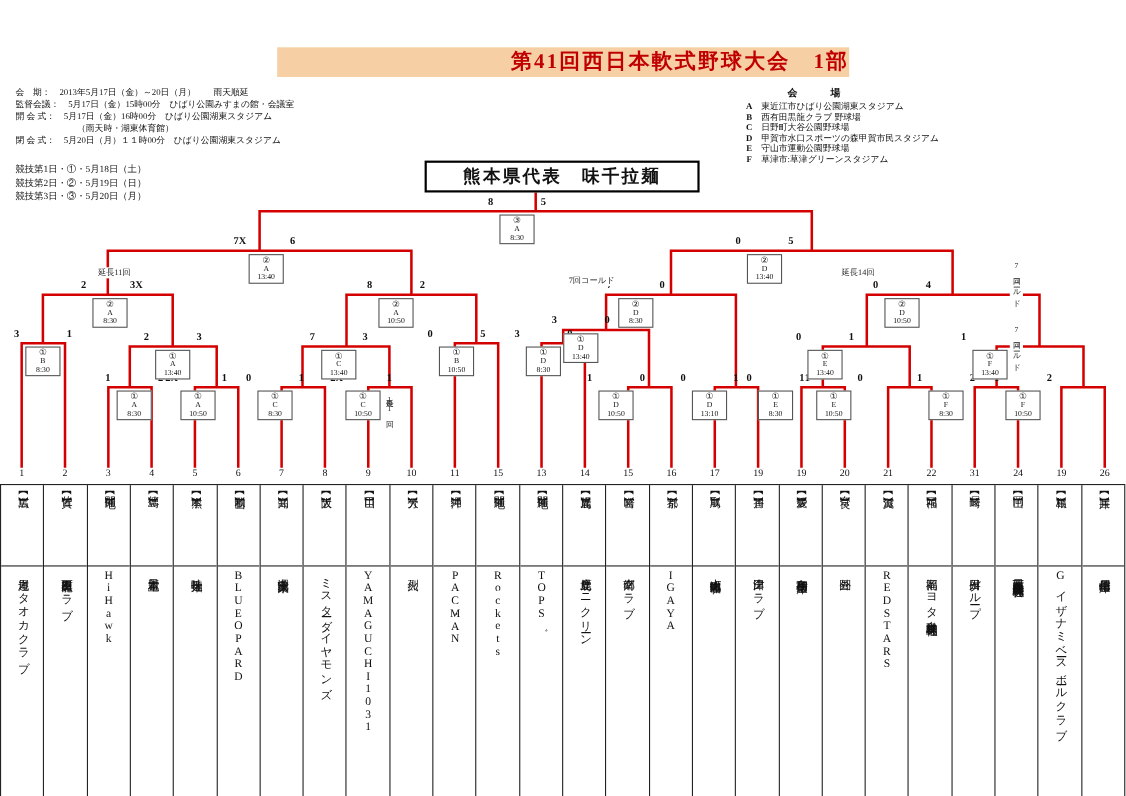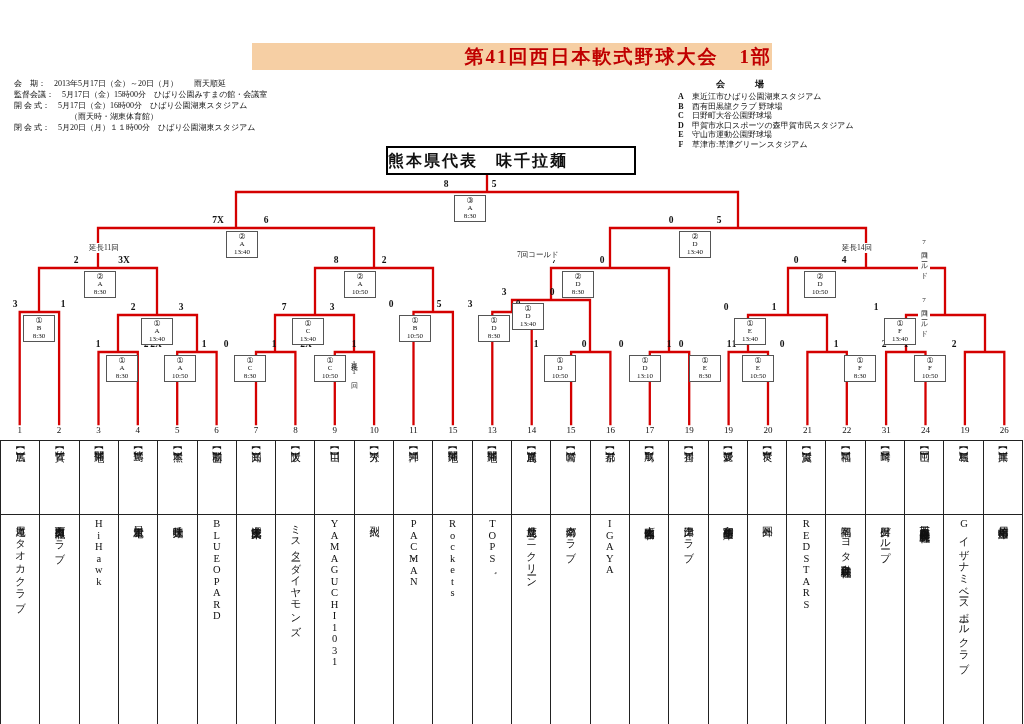--- a/index.html
+++ b/index.html
@@ -8,21 +8,21 @@
   .title{position:absolute;top:43px;left:50%;transform:translateX(-50%);width:520px;height:27px;
          line-height:27px;text-align:right;font-size:19px;font-weight:bold;letter-spacing:2px;
          background:#f6cfa4;color:#c00000;}
   .infoblock{position:absolute;left:14px;top:78px;font-size:8px;line-height:11px;white-space:pre;}
   .sched{position:absolute;left:14px;top:147px;font-size:8.5px;line-height:12.5px;}
   .venues{position:absolute;left:670px;top:78px;font-size:8px;}
   .vhead{font-weight:bold;font-size:9px;letter-spacing:4px;margin:0 0 1px 46px;}
   .vrow{display:flex;line-height:9.5px;}
   .vcode{width:22px;font-weight:bold;text-align:center;}
   .champ{position:absolute;left:386px;top:146px;width:246px;height:25px;border:2px solid #000;
-         background:#fff;text-align:left;line-height:25px;font-size:16px;font-weight:bold;letter-spacing:2px;z-index:5;}
+         background:#fff;text-align:center;line-height:25px;font-size:16px;font-weight:bold;letter-spacing:2px;z-index:5;}
   svg.lines{position:absolute;left:0;top:0;z-index:1;}
   .gbox{position:absolute;width:30px;transform:translateX(-50%);background:#fff;border:1px solid #555;
         text-align:center;font-size:7px;line-height:7.5px;padding:1px 0;z-index:3;}
   .gday{font-size:8px;line-height:8px;}
   .score{position:absolute;transform:translateX(-50%);font-size:9.5px;font-weight:bold;z-index:2;}
   .ann{position:absolute;font-size:7.5px;color:#222;background:#fff;z-index:4;padding:0 1px;}
   .ann.vert{writing-mode:vertical-rl;text-orientation:upright;font-size:7px;letter-spacing:1px;}
   .numrow{position:absolute;left:0;top:425px;width:1024px;display:grid;grid-template-columns:repeat(26,1fr);
           font-size:9px;text-align:center;z-index:4;}
   .teamgrid{position:absolute;left:0;top:440px;width:1023px;height:284px;display:grid;
@@ -36,20 +36,25 @@
 </style>
 </head>
 <body>
 
 <div class="page">
 
   <div class="title">第41回西日本軟式野球大会　1部</div>
 
   <div class="infoblock"><div>会　期：　2013年5月17日（金）～20日（月）　　雨天順延</div><div>監督会議：　5月17日（金）15時00分　ひばり公園みすまの館・会議室</div><div>開 会 式：　5月17日（金）16時00分　ひばり公園湖東スタジアム</div><div>　　　　　　　（雨天時・湖東体育館）</div><div>閉 会 式：　5月20日（月）１１時00分　ひばり公園湖東スタジアム</div></div>
 
+  <div class="sched">
+      <div>競技第1日・①・5月18日（土）</div>
+      <div>競技第2日・②・5月19日（日）</div>
+      <div>競技第3日・③・5月20日（月）</div>
+    </div>
 
   <div class="venues">
     <div class="vhead">会　　場</div>
     <div>
         <div class="vrow">
           <span class="vcode">A</span>
           <span class="vname">東近江市ひばり公園湖東スタジアム</span>
         </div>
         <div class="vrow">
           <span class="vcode">B</span>
@@ -267,21 +272,21 @@
       <div class="gbox" style="left: 470px; top: 195px;">
         <div class="gday">③</div>
         <div class="gline">A</div>
         <div class="gline">8:30</div>
       </div>
       <span class="score" style="left: 446px; top: 179px;">8</span>
       <span class="score" style="left: 494px; top: 179px;">5</span>
       <span class="ann" style="left: 88px; top: 243px;">延長11回</span>
       <span class="ann vert" style="left: 348px; top: 357px;">延長11回</span>
       <span class="ann" style="left: 516px; top: 250px;">7回コールド</span>
-      <span class="ann" style="left: 841px; top: 243px;">延長14回</span>
+      <span class="ann" style="left: 764px; top: 243px;">延長14回</span>
       <span class="ann vert" style="left: 918px; top: 238px;">7回コールド</span>
       <span class="ann vert" style="left: 918px; top: 296px;">7回コールド</span>
     </div>
 
   <div class="numrow">
       <div>1</div>
       <div>2</div>
       <div>3</div>
       <div>4</div>
       <div>5</div>

